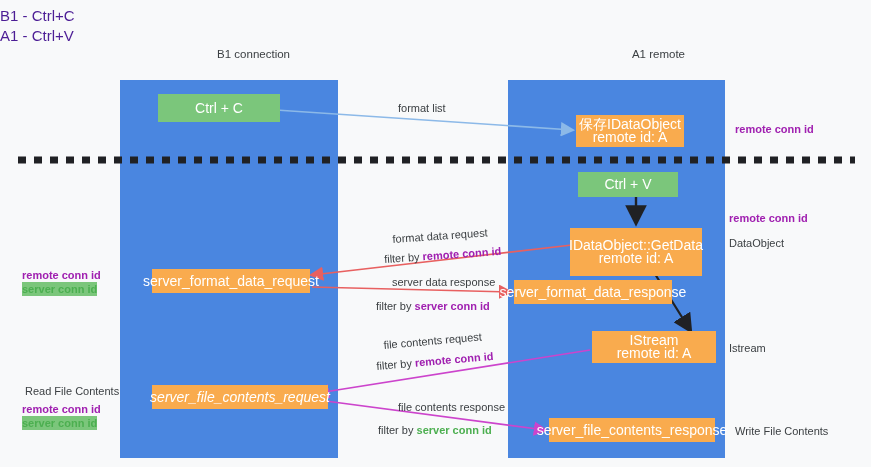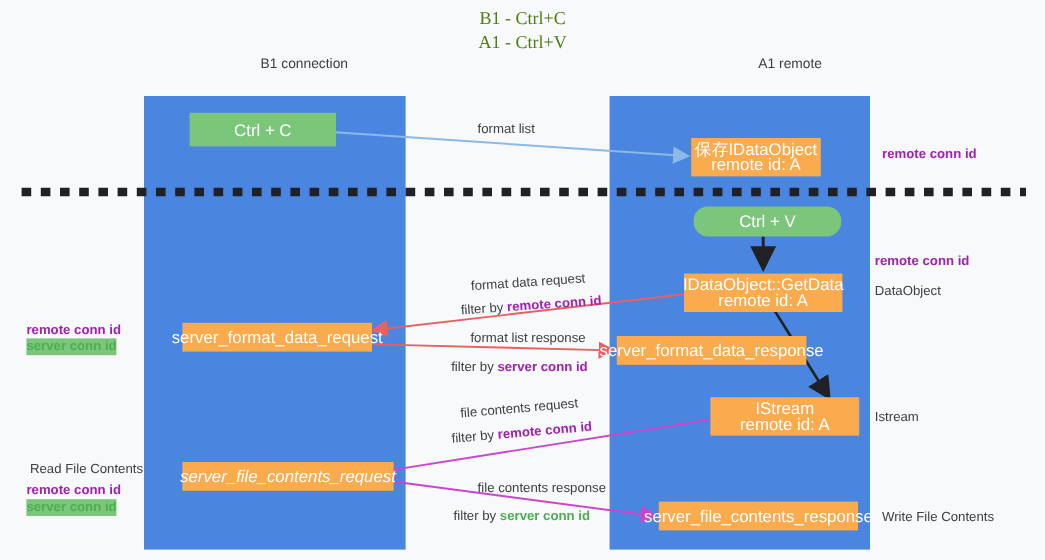--- a/index.html
+++ b/index.html
@@ -6,22 +6,22 @@
   body{
     width:871px;height:467px;
     background:#f8f9fa;
     font-family:"Liberation Sans","DejaVu Sans",sans-serif;
     overflow:hidden;
     position:relative;
   }
   #stage{position:absolute;left:0;top:0;width:871px;height:467px;}
   .col{position:absolute;background:#4a86e0;}
   .colhdr{position:absolute;text-align:right;color:#3c4043;font-size:11.5px;line-height:13px;}
-  .title{position:absolute;left:0;top:6px;width:871px;text-align:center;
-         color:#4d7c0f;font-size:15px;line-height:20px;white-space:pre;font-family:Liberation Serif, serif;}
+  .title{position:absolute;left:0;top:6px;width:871px;
+         color:#4c1d95;font-size:15px;line-height:20px;white-space:pre;}
   .box{position:absolute;box-sizing:border-box;display:flex;align-items:center;
        justify-content:center;text-align:center;color:#ffffff;font-size:14px;
        line-height:13px;white-space:pre-line;}
   .green{background:#7bc67b;}
   .orange{background:#f9ab4e;}
   .lbl{position:absolute;font-size:11px;line-height:14px;color:#3c4043;white-space:pre-line;}
   .lbl.purple{color:#a020b0;font-weight:bold;}
   .lbl.green{color:#4caf50;font-weight:bold;}
   .lbl.rot{transform-origin:0 0;}
   .mixed{position:absolute;font-size:11px;line-height:14px;color:#3c4043;white-space:nowrap;}
@@ -76,44 +76,44 @@
     <line x1="590" y1="350" x2="318" y2="393" stroke="#cc44cc" stroke-width="1.6" marker-end="url(#ahMag)"></line>
 
     <line x1="318" y1="400" x2="545" y2="430" stroke="#cc44cc" stroke-width="1.6" marker-end="url(#ahMag)"></line>
   </svg>
 
   <div class="box green" style="left:158px;top:94px;width:122px;height:28px;">Ctrl + C</div>
 
   <div class="box orange" style="left:576px;top:115px;width:108px;height:32px;">保存IDataObject
 remote id: A</div>
 
-  <div class="box green" style="left:578px;top:172px;width:123px;height:25px;border-radius:12px;">Ctrl + V</div>
+  <div class="box green" style="left:578px;top:172px;width:100px;height:25px;">Ctrl + V</div>
 
-  <div class="box orange" style="left:570px;top:228px;width:132px;height:32px;">IDataObject::GetData
+  <div class="box orange" style="left:570px;top:228px;width:132px;height:48px;">IDataObject::GetData
 remote id: A</div>
 
   <div class="box orange" style="left:152px;top:269px;width:158px;height:24px;">server_format_data_request</div>
 
   <div class="box orange" style="left:514px;top:280px;width:158px;height:24px;">server_format_data_response</div>
 
   <div class="box orange" style="left:592px;top:331px;width:124px;height:32px;">IStream
 remote id: A</div>
 
   <div class="box orange" style="left:152px;top:385px;width:176px;height:24px;font-style:italic;">server_file_contents_request</div>
 
   <div class="box orange" style="left:549px;top:418px;width:166px;height:24px;">server_file_contents_response</div>
 
   <div class="lbl" style="left:398px;top:101px;">format list</div>
 
   <div class="lbl rot" style="left:392px;top:232px;transform:rotate(-4deg);">format data request</div>
   <div class="mixed rot" style="left:383px;top:234px;transform:rotate(-4deg) translateY(14px);">
     <span>filter by </span><span class="p">remote conn id</span>
   </div>
 
-  <div class="lbl" style="left:392px;top:275px;">format list response</div>
+  <div class="lbl" style="left:392px;top:275px;">server data response</div>
   <div class="mixed" style="left:376px;top:299px;">
     <span>filter by </span><span class="p">server conn id</span>
   </div>
 
   <div class="lbl rot" style="left:383px;top:338px;transform:rotate(-5deg);">file contents request</div>
   <div class="mixed rot" style="left:375px;top:340px;transform:rotate(-5deg) translateY(14px);">
     <span>filter by </span><span class="p">remote conn id</span>
   </div>
 
   <div class="lbl" style="left:398px;top:400px;">file contents response</div>

